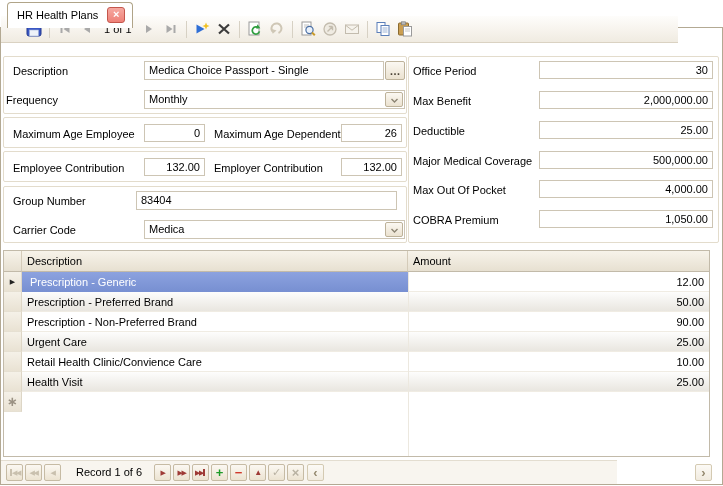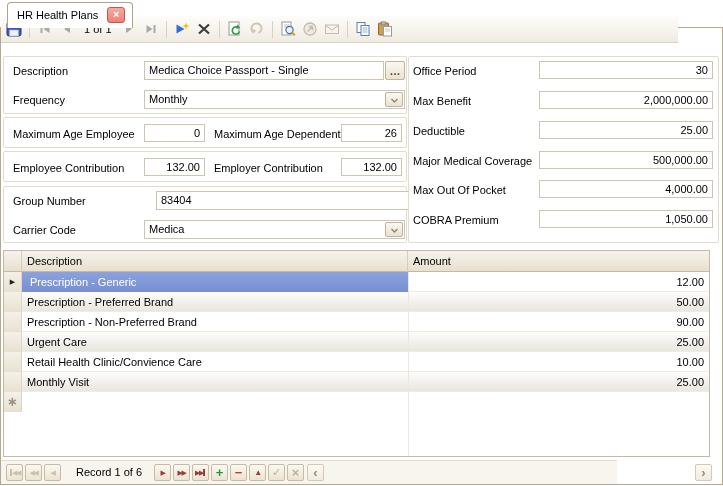--- a/index.html
+++ b/index.html
@@ -15,21 +15,21 @@
   .tab-close { width:18px; height:16px; margin-left:9px; border:1px solid #c4564c; border-radius:3px;
                background:linear-gradient(180deg,#f6a9a1,#ee8178); color:#fff; font-weight:bold; font-size:11px;
                display:flex; align-items:center; justify-content:center; line-height:1; cursor:pointer; }
 
   
   .frame { position:absolute; left:0; top:27px; width:723px; height:458px; border:1px solid #b3a993; background:#fff; }
 
   
   .toolbar { position:absolute; left:1px; top:16px; width:677px; height:27px;
              background:linear-gradient(180deg,#fefdfb,#f0ebe1); border-bottom:1px solid #dad2c2;
-             display:flex; align-items:center; padding-left:2px; }
+             display:flex; align-items:center; padding-left:22px; }
   .tbtn { width:22px; height:22px; display:flex; align-items:center; justify-content:center; cursor:pointer; flex:none; }
   .tsep { width:1px; height:17px; background:#d7d1c4; margin:0 4px; flex:none; }
   .tpos { margin:0 6px; white-space:nowrap; }
   .tbtn svg { display:block; }
 
   
   .panel { position:absolute; border:1px solid #e3dccc; border-radius:2px; background:#fff; }
   .p1 { left:3px; top:56px; width:404px; height:58px; }
   .p2 { left:3px; top:117px; width:404px; height:31px; }
   .p3 { left:3px; top:151px; width:404px; height:31px; }
@@ -233,21 +233,21 @@
   </div>
 
   <div class="panel p1">
     <span class="flabel" style="left:9px; top:5px;">Description</span>
     <div class="fbox" style="left:140px; top:4px; width:261px;">
       <span class="tbx">Medica Choice Passport - Single</span>
       <span class="edbtn">
           <span>…</span>
         </span>
     </div>
-    <span class="flabel" style="left:9px; top:34px;">Frequency</span>
+    <span class="flabel" style="left:2px; top:34px;">Frequency</span>
     <div class="fbox combo" style="left:140px; top:33px; width:261px;">
       <span class="tbx">Monthly</span>
       <span class="edbtn">
           <span><svg width="9" height="6">
               <path d="M1.5 1 L4.5 4 L7.5 1" stroke="#8c8472" stroke-width="1.4" fill="none"></path>
             </svg></span>
         </span>
     </div>
   </div>
 
@@ -268,21 +268,21 @@
       <span class="tbx num">132.00</span>
     </div>
     <span class="flabel" style="left:210px; top:7px;">Employer Contribution</span>
     <div class="fbox" style="left:337px; top:6px; width:61px; height:18px;">
       <span class="tbx num">132.00</span>
     </div>
   </div>
 
   <div class="panel p4">
     <span class="flabel" style="left:9px; top:5px;">Group Number</span>
-    <div class="fbox" style="left:152px; top:4px; width:261px;">
+    <div class="fbox" style="left:132px; top:4px; width:261px;">
       <span class="tbx">83404</span>
     </div>
     <span class="flabel" style="left:9px; top:34px;">Carrier Code</span>
     <div class="fbox combo" style="left:140px; top:33px; width:261px;">
       <span class="tbx">Medica</span>
       <span class="edbtn">
           <span><svg width="9" height="6">
               <path d="M1.5 1 L4.5 4 L7.5 1" stroke="#8c8472" stroke-width="1.4" fill="none"></path>
             </svg></span>
         </span>
@@ -347,21 +347,21 @@
         <div class="gcell gdesc">Urgent Care</div>
         <div class="gcell gamt">25.00</div>
       </div>
       <div class="grow">
         <div class="gind"></div>
         <div class="gcell gdesc">Retail Health Clinic/Convience Care</div>
         <div class="gcell gamt">10.00</div>
       </div>
       <div class="grow stripe">
         <div class="gind"></div>
-        <div class="gcell gdesc">Monthly Visit</div>
+        <div class="gcell gdesc">Health Visit</div>
         <div class="gcell gamt">25.00</div>
       </div>
       <div class="grow newrow">
         <div class="gind">
             <span class="newstar">∗</span>
           </div>
         <div class="gcell gdesc"></div>
         <div class="gcell gamt"></div>
       </div>
     </div>

